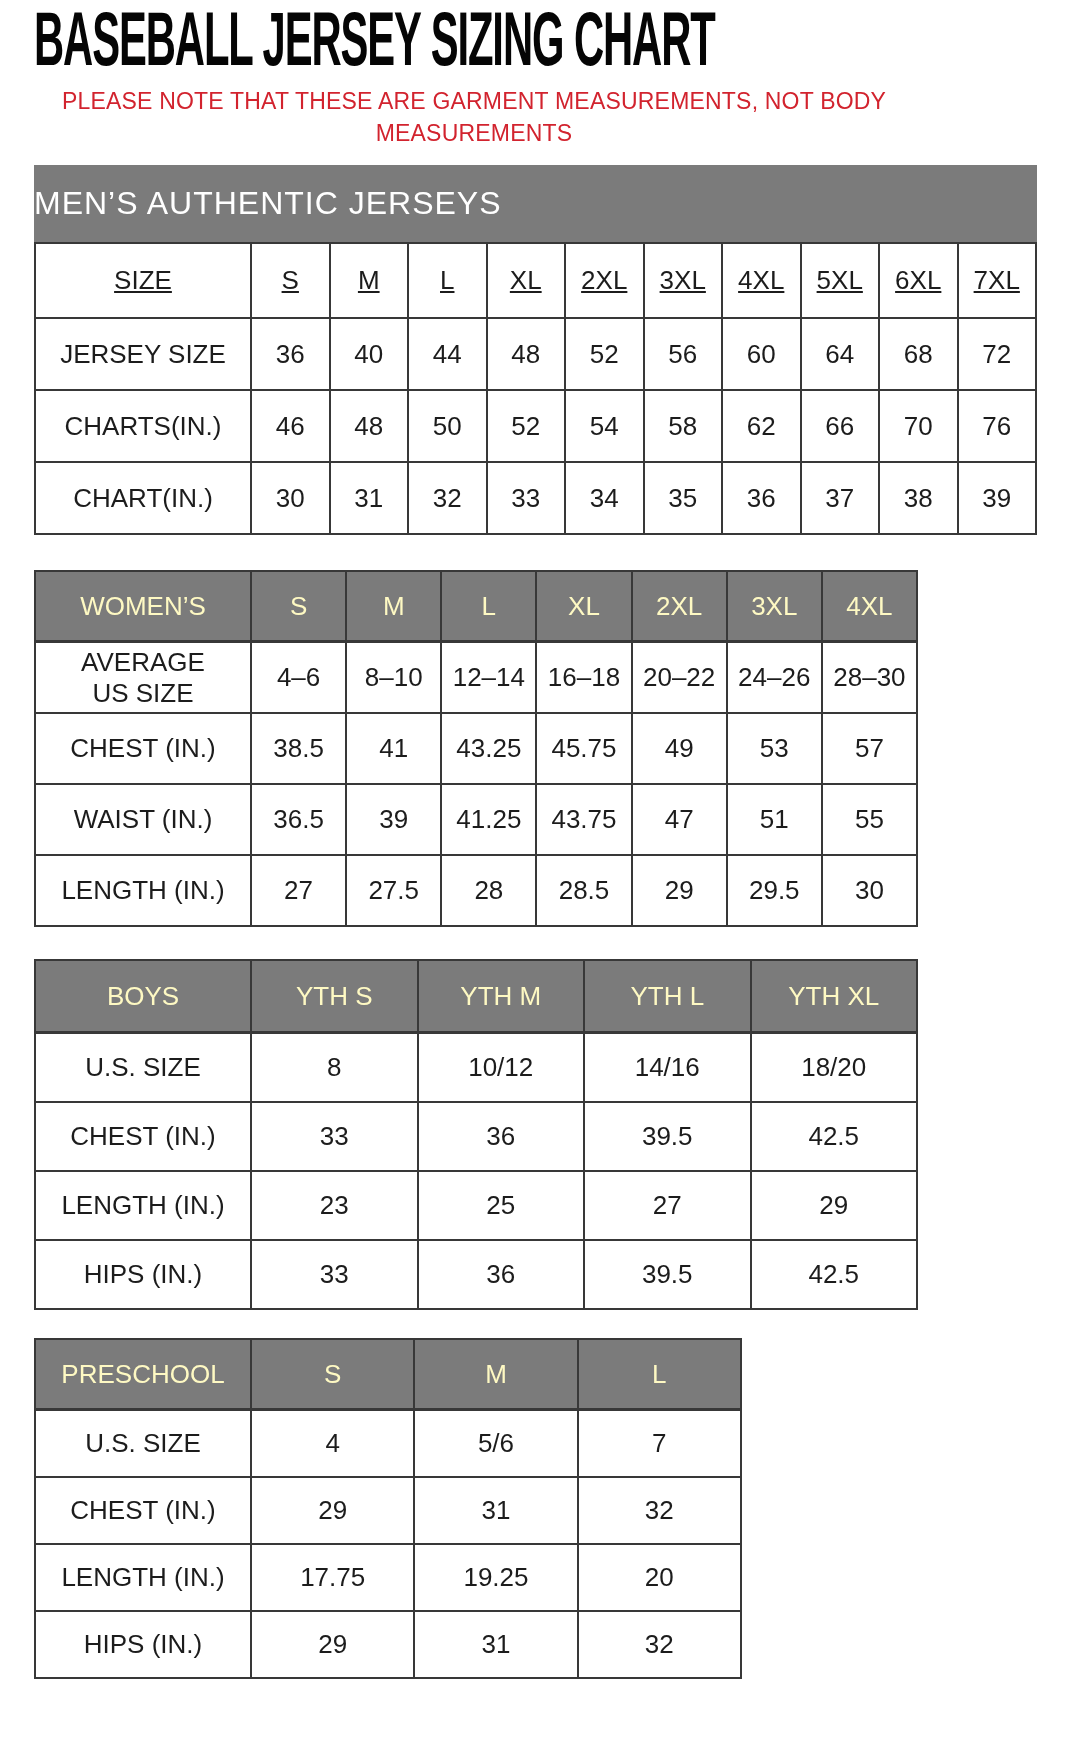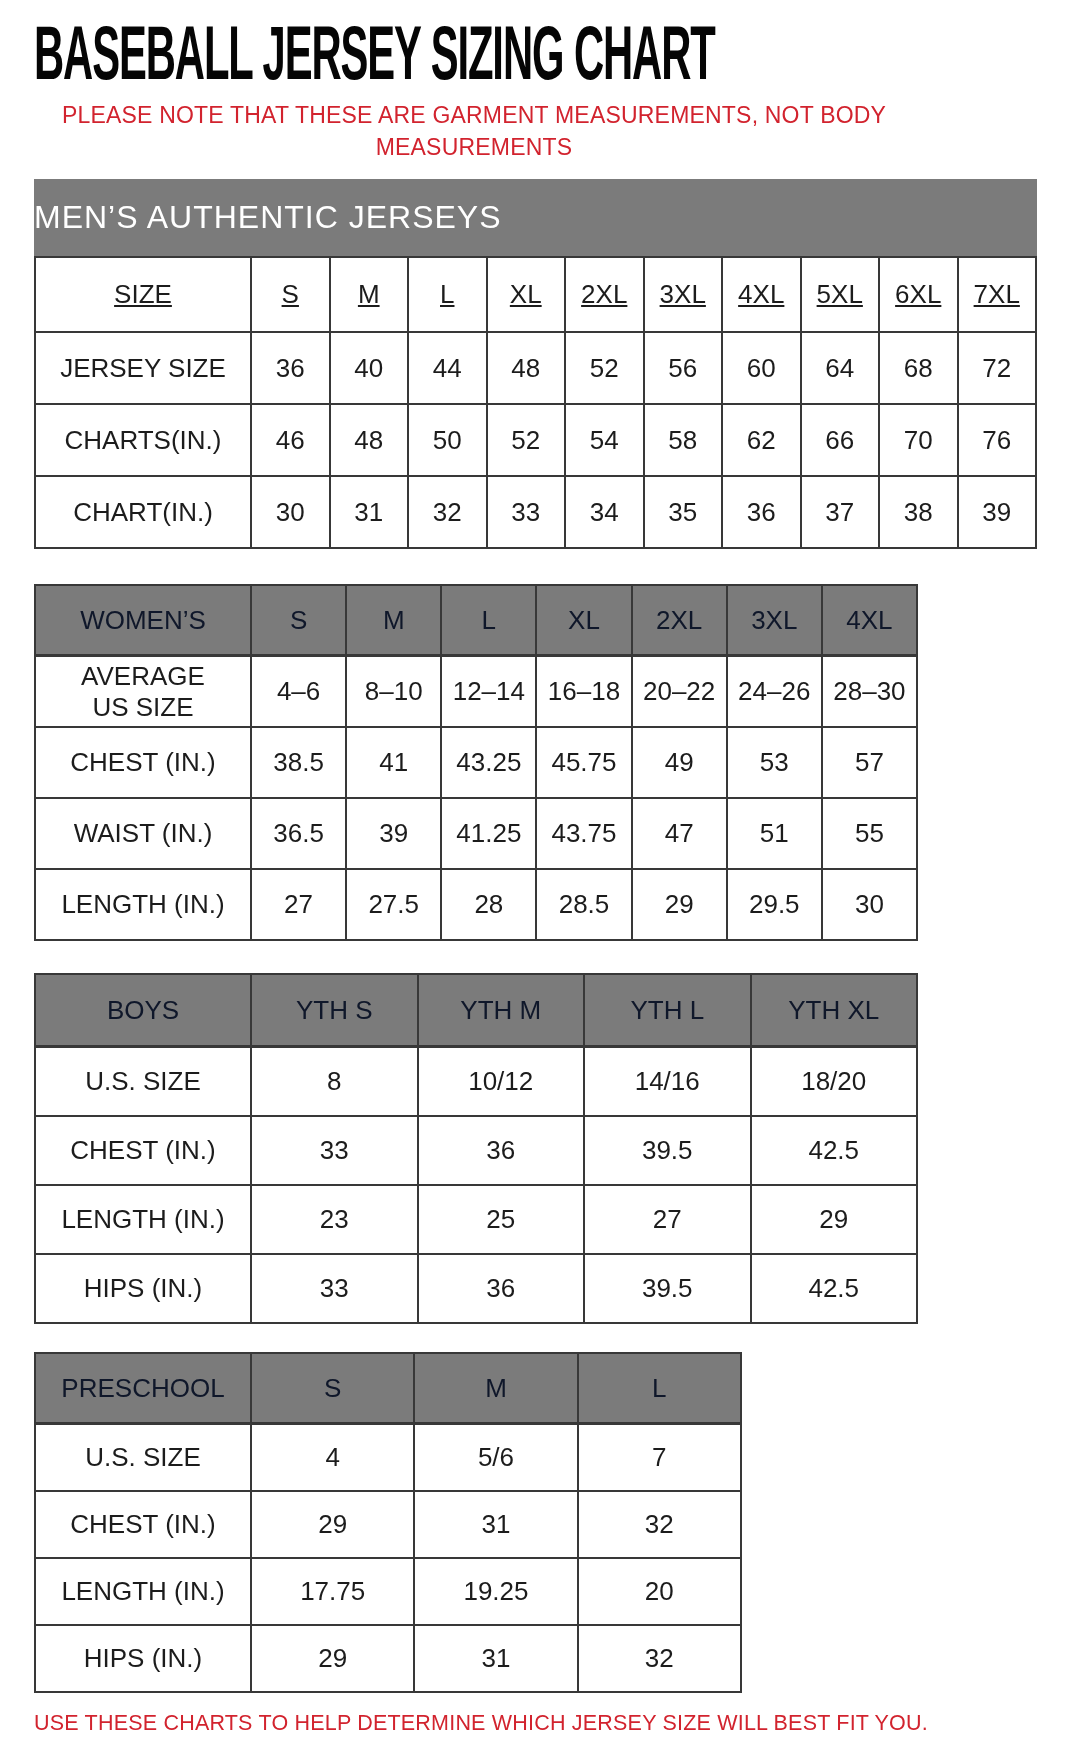--- a/index.html
+++ b/index.html
@@ -3,21 +3,21 @@
 <meta charset="utf-8">
 <style>
   :root{
     --red:#d2232e;
     --gray:#7b7b7b;
     --ink:#1c1c1c;
     --line:#383838;
   }
   html,body{margin:0;padding:0;background:#ffffff;}
   body{font-family:"Liberation Sans","DejaVu Sans",sans-serif;color:var(--ink);}
-  .page{width:1077px;min-height:1743px;box-sizing:border-box;padding:22px 0 0 34px;background:#fff;overflow:hidden;}
+  .page{width:1077px;min-height:1743px;box-sizing:border-box;padding:8px 0 0 34px;background:#fff;overflow:hidden;}
 
   .title{margin:0;height:64px;}
   .title-inner{
     display:inline-block;white-space:nowrap;
     font-size:76px;line-height:62px;font-weight:bold;letter-spacing:-2px;
     transform:scaleX(0.55);transform-origin:0 50%;
     color:#050505;
   }
   .note{
     margin:14px 0 0 0;max-width:880px;
@@ -34,21 +34,21 @@
   .tbl th,.tbl td{
     border:2px solid var(--line);
     text-align:center;vertical-align:middle;
     font-weight:400;font-size:26px;padding:0 4px;
     color:var(--ink);overflow:hidden;
   }
   .tbl th:first-child,.tbl td:first-child{width:206px;}
   .tbl td:first-child,.tbl th:first-child{white-space:pre-line;}
 
   .white-head thead th{background:#ffffff;color:var(--ink);}
-  .gray-head thead th{background:var(--gray);color:#0f172a;border-bottom-width:3px;}
+  .gray-head thead th{background:var(--gray);color:#fef9c3;border-bottom-width:3px;}
 
   .tbl-mens{width:1003px;margin:0 0 35px 0;}
   .tbl-mens thead th{height:73px;text-decoration:underline;}
   .tbl-mens tbody td{height:70px;}
 
   .tbl-womens{width:884px;margin:0 0 32px 0;}
   .tbl-womens thead th{height:68px;}
   .tbl-womens tbody td{height:69px;}
 
   .tbl-boys{width:884px;margin:0 0 28px 0;}
@@ -264,15 +264,14 @@
         </tr>
         <tr>
           <td>HIPS (IN.)</td>
           <td>29</td>
           <td>31</td>
           <td>32</td>
         </tr>
       </tbody>
     </table>
 
-  <p class="footer">USE THESE CHARTS TO HELP DETERMINE WHICH JERSEY SIZE WILL BEST FIT YOU.</p>
 
 </div>
 
 </body></html>

